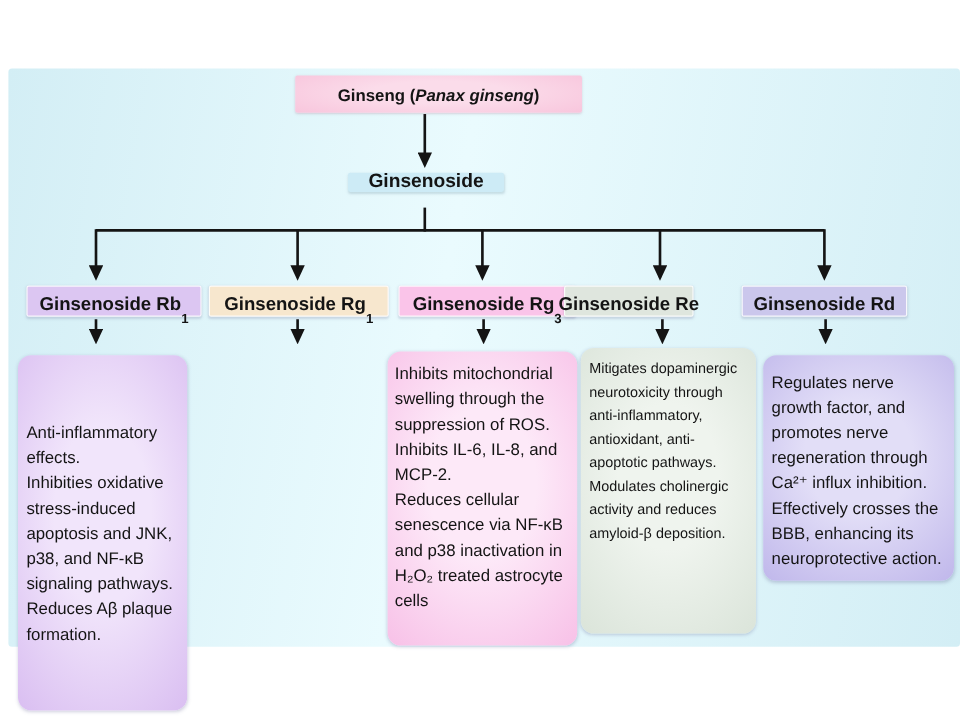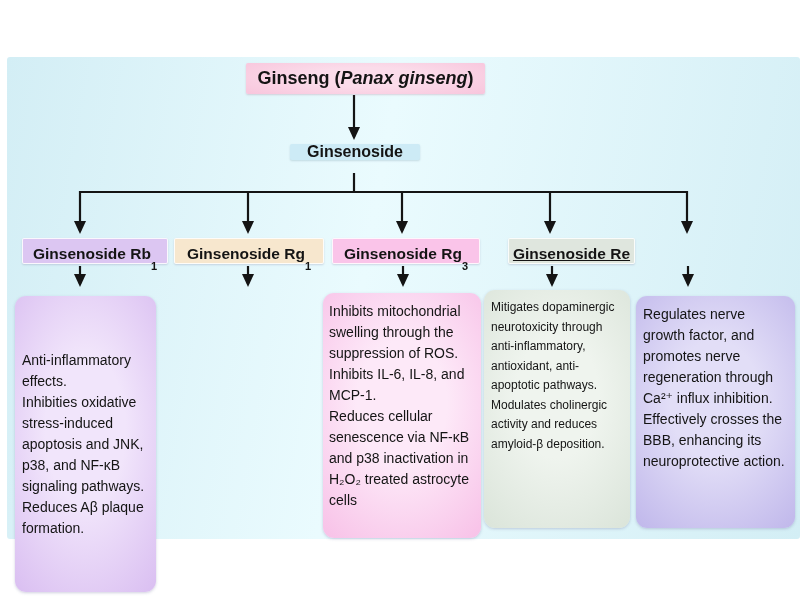--- a/index.html
+++ b/index.html
@@ -15,55 +15,55 @@
     background:linear-gradient(100deg,var(--panel_a,#d3eef5) 0%,var(--panel_b,#eafbfe) 45%,var(--panel_a,#d7f1f7) 100%);
     border-radius:3px;
   }
   svg.arrows{position:absolute;left:0;top:0;pointer-events:none;}
   svg.arrows line{stroke:var(--arrow,#141414);stroke-width:2.2;}
   .node{
     position:absolute;display:flex;align-items:center;justify-content:center;
     font-weight:700;box-sizing:border-box;white-space:nowrap;
   }
   .root-node{
-    left:246px;top:63px;width:239px;height:31px;font-size:18px;border-radius:2px;
+    left:246px;top:63px;width:239px;height:31px;font-size:14px;border-radius:2px;
     background:radial-gradient(ellipse 95% 120% at 50% 45%,var(--root_a,#fbdcea) 25%,var(--root_b,#f6b6d3) 100%);
     box-shadow:0 1px 2px rgba(150,90,120,.25);
   }
   .root-node i{font-style:italic;}
   .l2-node{
     left:290px;top:144px;width:130px;height:16px;font-size:16px;border-radius:2px;
     background:var(--l2_bg,#cdebf6);
     box-shadow:0 1px 2px rgba(90,130,150,.25);
   }
   .hdr{
     position:absolute;top:238px;height:26px;display:flex;align-items:flex-end;justify-content:center;
     font-weight:700;font-size:15.5px;box-sizing:border-box;border-radius:2px;
     background:var(--hdr,#ddd);border:1px solid rgba(255,255,255,.85);
     box-shadow:0 1px 2px rgba(110,110,150,.25);white-space:nowrap;
   }
   .hdr sub{font-size:11px;font-weight:700;transform:translateY(3px);line-height:0;}
   .h0{left:22px;width:146px;}
   .h1{left:174px;width:150px;}
   .h2{left:332px;width:148px;}
-  .h3{left:508px;width:127px;text-decoration:underline;}
+  .h3{left:470px;width:108px;}
   .h4{left:618px;width:138px;}
   .bod{
     position:absolute;box-sizing:border-box;border-radius:11px;
     background:radial-gradient(ellipse 95% 85% at 50% 45%,var(--ctr,#fff) 30%,var(--edge,#ddd) 100%);
     box-shadow:0 1px 3px rgba(100,100,150,.3);
     padding:8px 7px;display:flex;align-items:flex-start;
   }
   .bod .txt{white-space:pre-line;font-size:14px;line-height:21px;}
   .b0{left:15px;top:296px;width:141px;height:296px;align-items:center;}
   .b1{left:161px;top:292px;width:156px;height:225px;}
   .b2{left:323px;top:293px;width:158px;height:245px;padding:8px 6px;}
   .b3{left:484px;top:290px;width:146px;height:238px;}
   .b3 .txt{font-size:12px;line-height:19.5px;}
-  .b4{left:636px;top:296px;width:159px;height:232px;align-items:flex-start;}
+  .b4{left:636px;top:296px;width:159px;height:188px;align-items:flex-end;}
 </style>
 </head>
 <body>
 
 <div class="stage">
 
   <div class="panel"></div>
 
   <svg class="arrows" width="800" height="600" viewBox="0 0 800 600">
     <defs>
@@ -103,29 +103,33 @@
       <sub>1</sub>
   </div>
   <div class="hdr h2" style="--hdr: #fac4e9; --ctr: #fde9f8; --edge: #f6b4e2;">
     <span>Ginsenoside Rg</span>
       <sub>3</sub>
   </div>
   <div class="hdr h3" style="--hdr: #dfe6de; --ctr: #eff4ee; --edge: #d4dfd3;">
     <span>Ginsenoside Re</span>
       <sub></sub>
   </div>
+  <div class="hdr h4" style="--hdr: #cbc7ec; --ctr: #e2def7; --edge: #b5abe7;">
+    <span>Ginsenoside Rd</span>
+      <sub></sub>
+  </div>
 
   <div class="bod b0" style="--hdr: #dcc6f2; --ctr: #f1e5fb; --edge: #d2b2ee;">
     <div class="txt">Anti-inflammatory effects.
 Inhibities oxidative stress-induced apoptosis and JNK, p38, and NF-κB signaling pathways.
 Reduces Aβ plaque formation.</div>
   </div>
   <div class="bod b2" style="--hdr: #fac4e9; --ctr: #fde9f8; --edge: #f6b4e2;">
     <div class="txt">Inhibits mitochondrial swelling through the suppression of ROS.
-Inhibits IL-6, IL-8, and MCP-1.
+Inhibits IL-6, IL-8, and MCP-2.
 Reduces cellular senescence via NF-κB and p38 inactivation in H₂O₂ treated astrocyte cells</div>
   </div>
   <div class="bod b3" style="--hdr: #dfe6de; --ctr: #eff4ee; --edge: #d4dfd3;">
     <div class="txt">Mitigates dopaminergic neurotoxicity through anti-inflammatory, antioxidant, anti-apoptotic pathways.
 Modulates cholinergic activity and reduces amyloid-β deposition.</div>
   </div>
   <div class="bod b4" style="--hdr: #cbc7ec; --ctr: #e2def7; --edge: #b5abe7;">
     <div class="txt">Regulates nerve growth factor, and promotes nerve regeneration through Ca²⁺ influx inhibition.
 Effectively crosses the BBB, enhancing its neuroprotective action.</div>
   </div>

